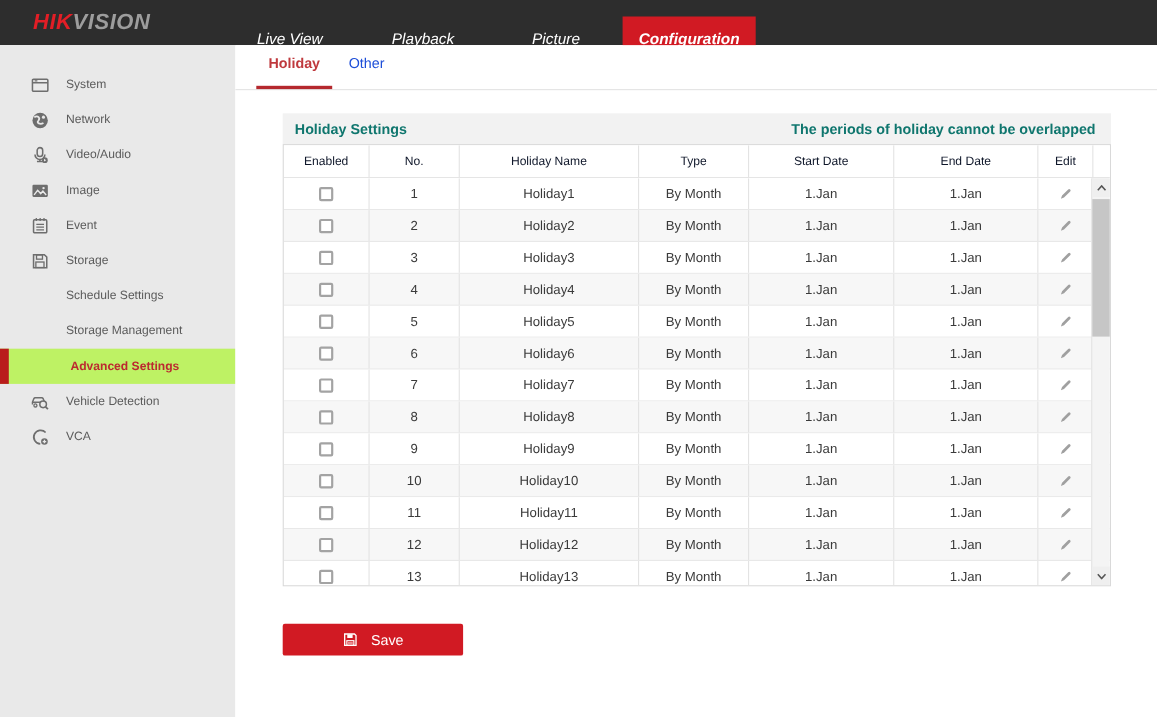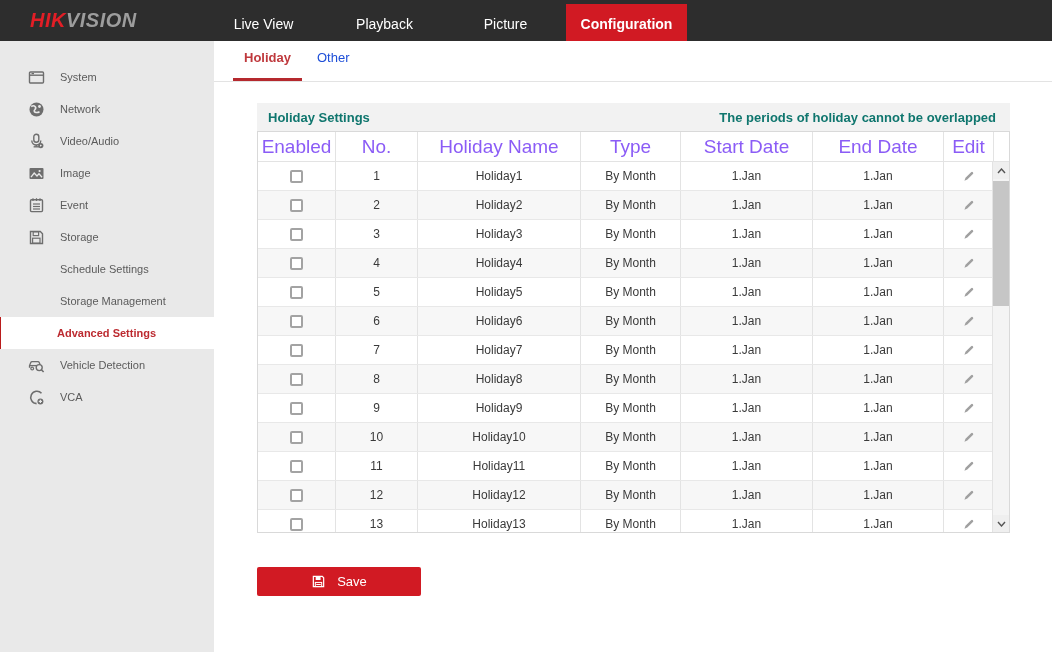--- a/index.html
+++ b/index.html
@@ -14,47 +14,47 @@
   *{margin:0;padding:0;box-sizing:border-box;}
   html,body{width:1052px;height:652px;}
   body{font-family:"Liberation Sans","DejaVu Sans",sans-serif;background:#fff;overflow:hidden;}
   .app{position:relative;width:1052px;height:652px;background:#fff;overflow:hidden;}
 
   
   .topbar{position:absolute;left:0;top:0;width:1052px;height:41px;background:var(--bar-bg);}
   .logo{position:absolute;left:30px;top:0;height:41px;line-height:41px;font-style:italic;font-weight:bold;font-size:20px;letter-spacing:.5px;}
   .logo .hik{color:#e21e26;}
   .logo .vision{color:#9d9d9d;}
-  .topnav{position:absolute;left:203px;top:4px;height:28px;display:flex;}
+  .topnav{position:absolute;left:203px;top:15px;height:28px;display:flex;font-style:italic;}
   .nav-item{width:121px;height:41px;line-height:41px;text-align:center;color:#fff;font-size:14px;cursor:pointer;}
   .nav-item.active{background:var(--accent);font-weight:bold;}
 
   
   .sidebar{position:absolute;left:0;top:41px;width:214px;height:611px;background:var(--side-bg);padding-top:20px;}
   .side-item{height:32px;display:flex;align-items:center;padding-left:28px;font-size:11px;color:var(--side-text);cursor:pointer;}
   .side-item .icon{width:17px;height:17px;display:inline-flex;align-items:center;justify-content:center;flex:0 0 17px;}
   .side-item .lbl{margin-left:15px;white-space:nowrap;}
   .side-item.sub{padding-left:60px;}
   .side-item.sub .lbl{margin-left:0;}
-  .side-item.active{background:#ffffff;border-left:1px solid #b91c1c;padding-left:56px;}
+  .side-item.active{background:#bef264;border-left:8px solid #b91c1c;padding-left:56px;}
   .side-item.active .lbl{color:var(--active-red);font-weight:bold;}
   .icon svg{display:block;}
 
   
   .content{position:absolute;left:214px;top:41px;right:0;bottom:0;background:#fff;}
   .tabs{position:absolute;left:0;top:0;right:0;height:41px;border-bottom:1px solid var(--border);display:flex;align-items:flex-end;padding-left:19px;}
   .tab{padding:0 11px;height:40px;line-height:34px;font-size:13px;color:#1d4ed8;cursor:pointer;margin-right:4px;border-bottom:3px solid transparent;}
   .tab.active{color:#bf393d;font-weight:bold;border-bottom:3px solid #b5292e;}
 
   
   .table-wrap{position:absolute;left:43px;top:62px;width:753px;}
   .table-title{height:28px;background:#f2f2f2;display:flex;align-items:center;justify-content:space-between;padding:0 14px 0 11px;font-size:13px;font-weight:bold;color:#0f766e;}
   .grid-frame{border:1px solid #d9d9d9;width:753px;overflow:hidden;position:relative;}
   .thead{display:flex;height:30px;background:#fff;border-bottom:1px solid var(--border);}
-  .th{display:flex;align-items:center;justify-content:center;font-size:19px;color:#8b5cf6;border-right:1px solid var(--border);height:100%;}
+  .th{display:flex;align-items:center;justify-content:center;font-size:11px;color:#0f172a;border-right:1px solid var(--border);height:100%;}
   .th.spacer{border-right:none;flex:1;}
   .tbody-wrap{position:relative;height:370px;overflow:hidden;background:#fff;}
   .tr{display:flex;height:29px;border-bottom:1px solid #e8e8e8;background:#fff;}
   .tr.alt{background:#f7f7f7;}
   .td{display:flex;align-items:center;justify-content:center;font-size:12px;color:var(--cell-text);border-right:1px solid var(--border);height:100%;}
   .col0{width:78px;}.col1{width:82px;}.col2{width:163px;}.col3{width:100px;}.col4{width:132px;}.col5{width:131px;}.col6{width:50px;}
   .cb{width:13px;height:13px;border:2px solid #a3a3a3;border-radius:2px;background:#fff;display:inline-block;cursor:pointer;}
   .pencil{cursor:pointer;display:inline-flex;}
 
   

